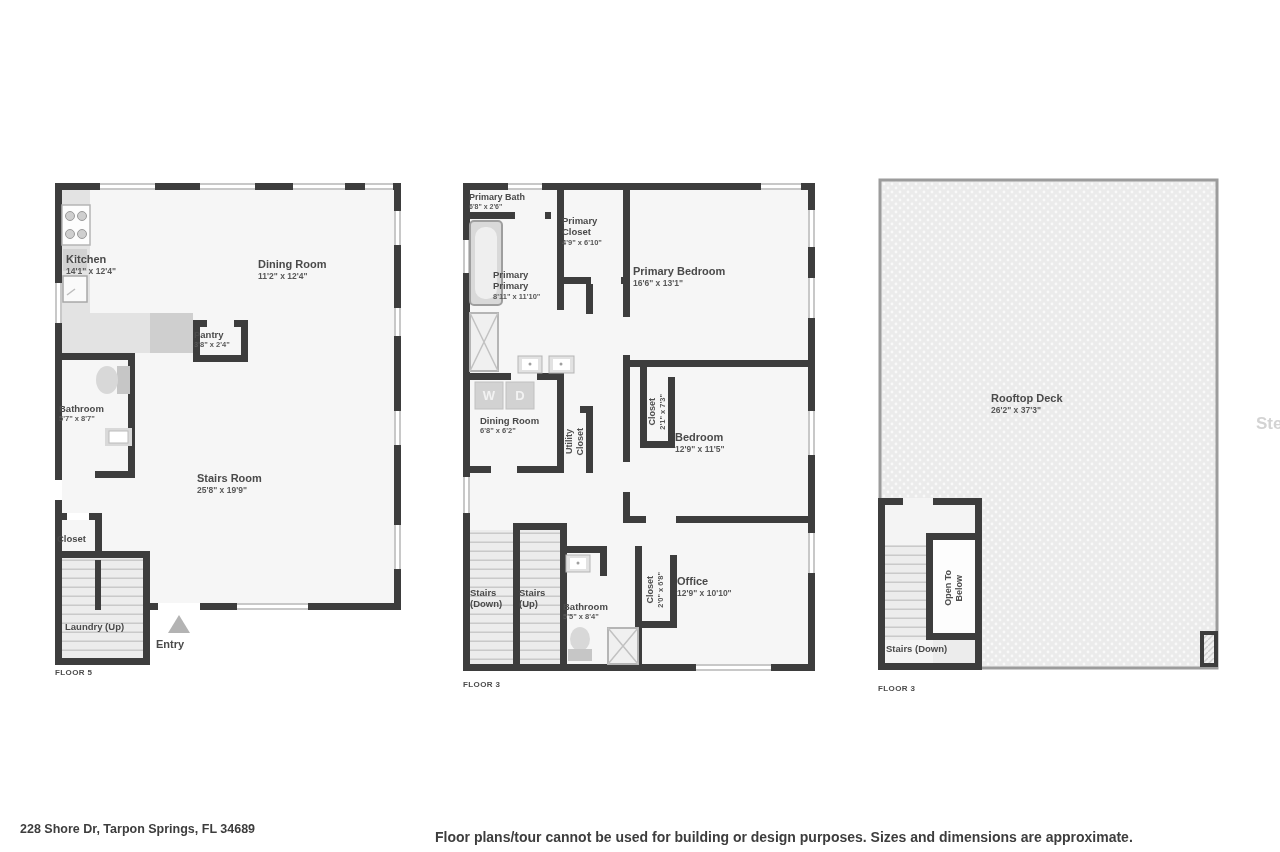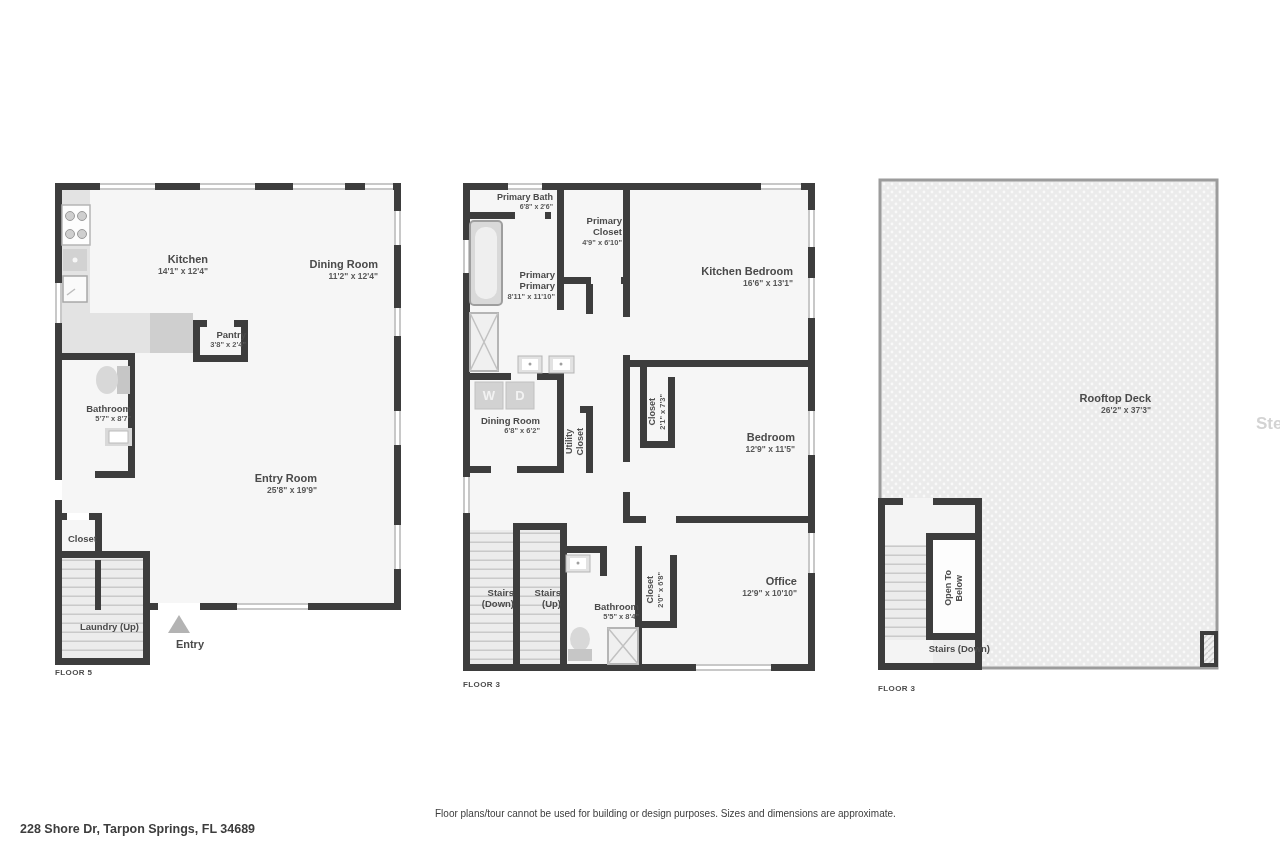--- a/index.html
+++ b/index.html
@@ -1,34 +1,34 @@
 <!DOCTYPE html>
 <html><head>
 <meta charset="utf-8">
 <style>
   html,body{margin:0;padding:0}
   body{width:1280px;height:852px;position:relative;background:#fff;overflow:hidden;
        font-family:"Liberation Sans",sans-serif;color:#4a4a4a}
   .floor{position:absolute}
   .floor svg{position:absolute;left:0;top:0}
-  .lbl{position:absolute;text-align:right;z-index:5;pointer-events:none}
+  .lbl{position:absolute;text-align:left;z-index:5;pointer-events:none}
   .rname{font-size:11px;font-weight:700;color:#4a4a4a;line-height:1.2}
   .rdims{font-size:8.5px;font-weight:600;color:#585858;line-height:1.2}
   .sm .rname{font-size:9.5px}
   .sm .rdims{font-size:7.5px}
   .xs .rname{font-size:9px}
   .xs .rdims{font-size:7px}
   .vwrap{position:absolute;display:flex;flex-direction:row;align-items:center;justify-content:center;z-index:5}
   .vtxt{writing-mode:vertical-rl;transform:rotate(180deg);font-size:9px;font-weight:700;color:#4f4f4f;line-height:1.25}
   .vdim{writing-mode:vertical-rl;transform:rotate(180deg);font-size:7.5px;font-weight:600;color:#5a5a5a;line-height:1.3}
   .floor-tag{position:absolute;font-size:8px;font-weight:700;letter-spacing:.4px;color:#4c4c4c;z-index:6}
   .wd-letter{position:absolute;display:flex;align-items:center;justify-content:center;
              font-size:13px;font-weight:700;color:#f2f2f2;z-index:5}
   .footer-address{position:absolute;left:20px;top:822px;font-size:12.5px;font-weight:700;color:#3d3d3d}
-  .footer-disclaimer{position:absolute;left:435px;top:808px;font-size:10px;font-weight:400;color:#3d3d3d}
+  .footer-disclaimer{position:absolute;left:435px;top:829px;font-size:14px;font-weight:700;color:#3d3d3d}
   .watermark{position:absolute;left:1256px;top:414px;font-size:17px;font-weight:700;color:#d3d3d3;z-index:7}
 </style>
 </head>
 <body>
 
 <div class="floor" style="left:55px;top:183px;width:346px;height:482px">
   <svg width="346" height="482" viewBox="0 0 346 482">
     <defs>
       <pattern id="tr1" width="8" height="9" patternUnits="userSpaceOnUse">
         <rect width="8" height="9" fill="#ececec"></rect>
@@ -113,38 +113,38 @@
       <ellipse cx="52" cy="197" rx="11" ry="14" fill="#d8d8d8"></ellipse>
     </g>
     <g>
       <rect x="50" y="245" width="27" height="18" fill="#d9d9d9"></rect>
       <rect x="54" y="248" width="19" height="12" fill="#fff" stroke="#bbbbbb"></rect>
     </g>
     <g>
       <polygon points="124,432 113,450 135,450" fill="#b3b3b3"></polygon>
     </g>
   </svg>
-  <div class="lbl" style="left:33px;top:70px;width:120px">
+  <div class="lbl" style="left:11px;top:70px;width:120px">
     <div class="rname">Kitchen</div>
     <div class="rdims">14'1" x 12'4"</div>
   </div>
   <div class="lbl" style="left:203px;top:75px;width:120px">
     <div class="rname">Dining Room</div>
     <div class="rdims">11'2" x 12'4"</div>
   </div>
   <div class="lbl sm" style="left:139px;top:146px;width:52px">
     <div class="rname">Pantry</div>
     <div class="rdims">3'8" x 2'4"</div>
   </div>
   <div class="lbl sm" style="left:4px;top:220px;width:72px">
     <div class="rname">Bathroom</div>
     <div class="rdims">5'7" x 8'7"</div>
   </div>
   <div class="lbl" style="left:142px;top:289px;width:120px">
-    <div class="rname">Entry Room</div>
+    <div class="rname">Stairs Room</div>
     <div class="rdims">25'8" x 19'9"</div>
   </div>
   <div class="lbl sm" style="left:2px;top:350px;width:40px">
     <div class="rname">Closet</div>
   </div>
   <div class="lbl sm" style="left:10px;top:438px;width:74px">
     <div class="rname">Laundry (Up)</div>
   </div>
   <div class="lbl" style="left:101px;top:455px;width:48px">
     <div class="rname">Entry</div>
@@ -264,21 +264,21 @@
 
   <div class="lbl xs" style="left:6px;top:9px;width:84px">
     <div class="rname">Primary Bath</div>
     <div class="rdims">6'8" x 2'6"</div>
   </div>
   <div class="lbl sm" style="left:99px;top:32px;width:60px">
     <div class="rname">Primary Closet</div>
     <div class="rdims">4'9" x 6'10"</div>
   </div>
   <div class="lbl" style="left:170px;top:82px;width:160px">
-    <div class="rname">Kitchen Bedroom</div>
+    <div class="rname">Primary Bedroom</div>
     <div class="rdims">16'6" x 13'1"</div>
   </div>
   <div class="lbl sm" style="left:30px;top:86px;width:62px">
     <div class="rname">Primary Primary</div>
     <div class="rdims">8'11" x 11'10"</div>
   </div>
   <div class="lbl sm" style="left:17px;top:232px;width:60px">
     <div class="rname">Dining Room</div>
     <div class="rdims">6'8" x 6'2"</div>
   </div>
@@ -359,21 +359,21 @@
     </g>
   </svg>
   <div class="lbl" style="left:113px;top:214px;width:160px">
     <div class="rname">Rooftop Deck</div>
     <div class="rdims">26'2" x 37'3"</div>
   </div>
   <div class="vwrap" style="left:56px;top:370px;width:40px;height:80px">
     <span class="vtxt">Open To</span>
     <span class="vtxt">Below</span>
   </div>
-  <div class="lbl sm" style="left:20px;top:465px;width:92px">
+  <div class="lbl sm" style="left:8px;top:465px;width:92px">
     <div class="rname">Stairs (Down)</div>
   </div>
 </div>
 <div class="floor-tag" style="left:878px;top:684px">FLOOR 3</div>
 
 <div class="watermark">StellarMLS</div>
 
 <div class="footer-address">228 Shore Dr, Tarpon Springs, FL 34689</div>
 <div class="footer-disclaimer">Floor plans/tour cannot be used for building or design purposes. Sizes and dimensions are approximate.</div>
 

